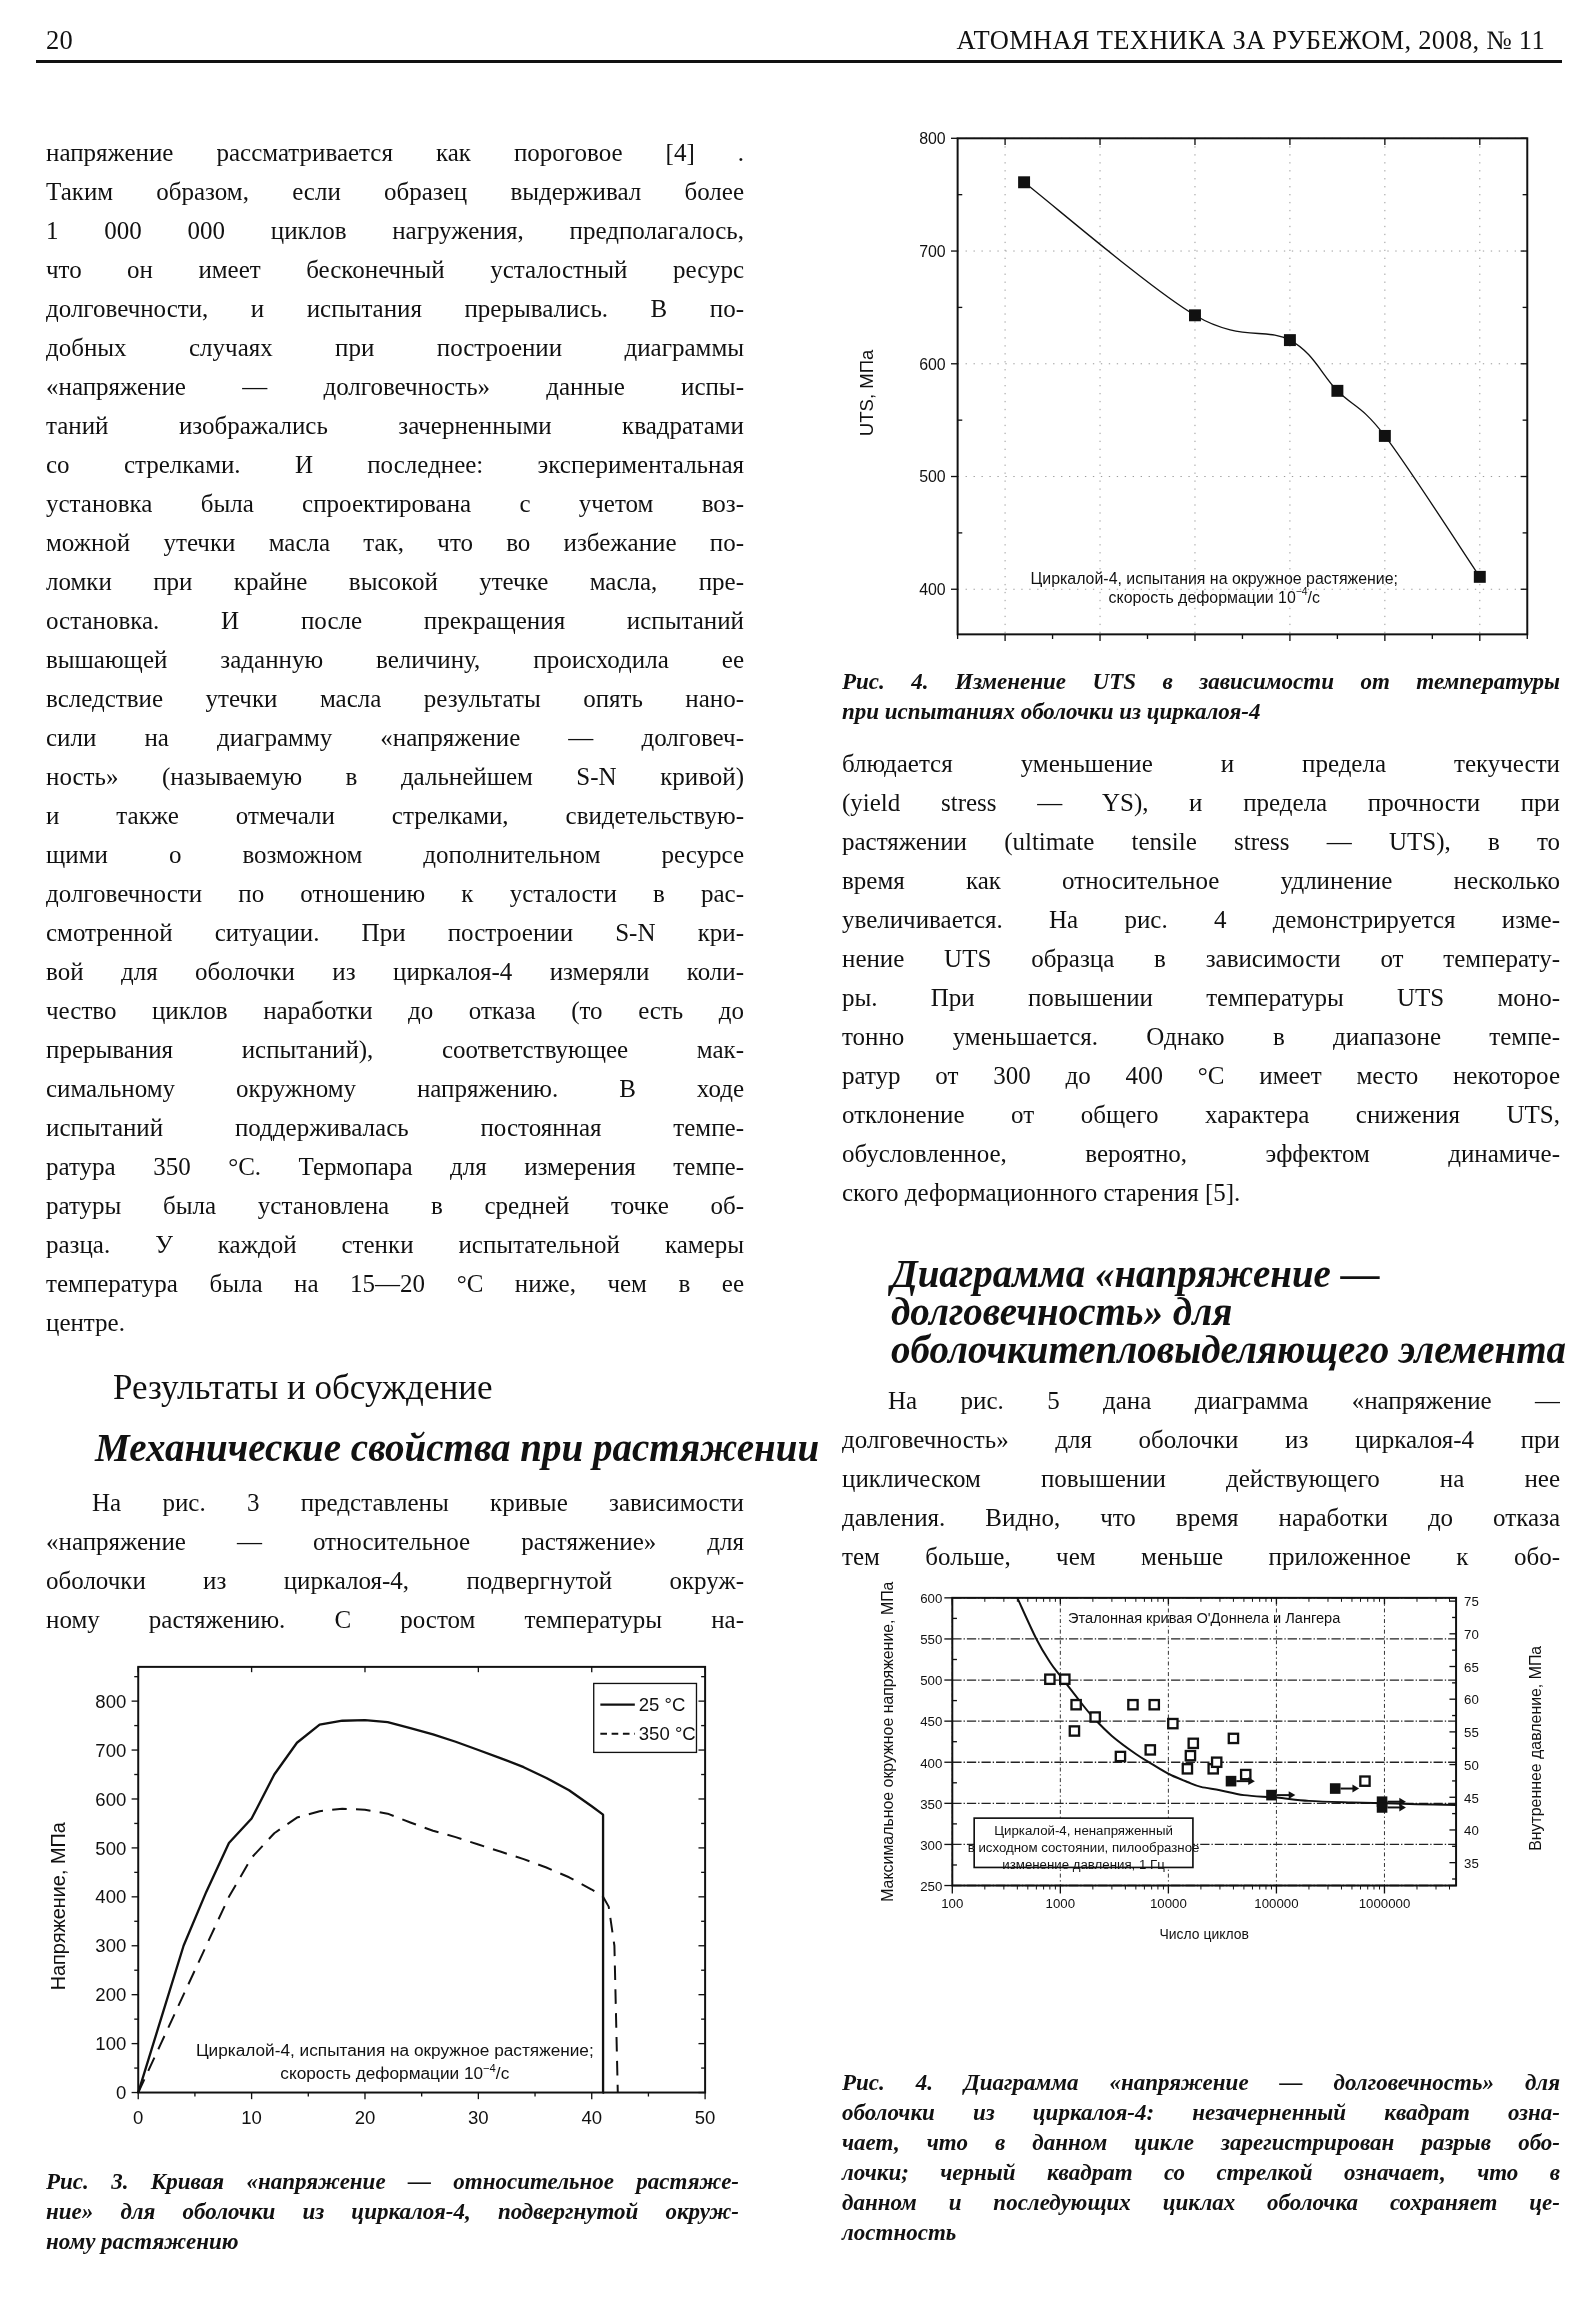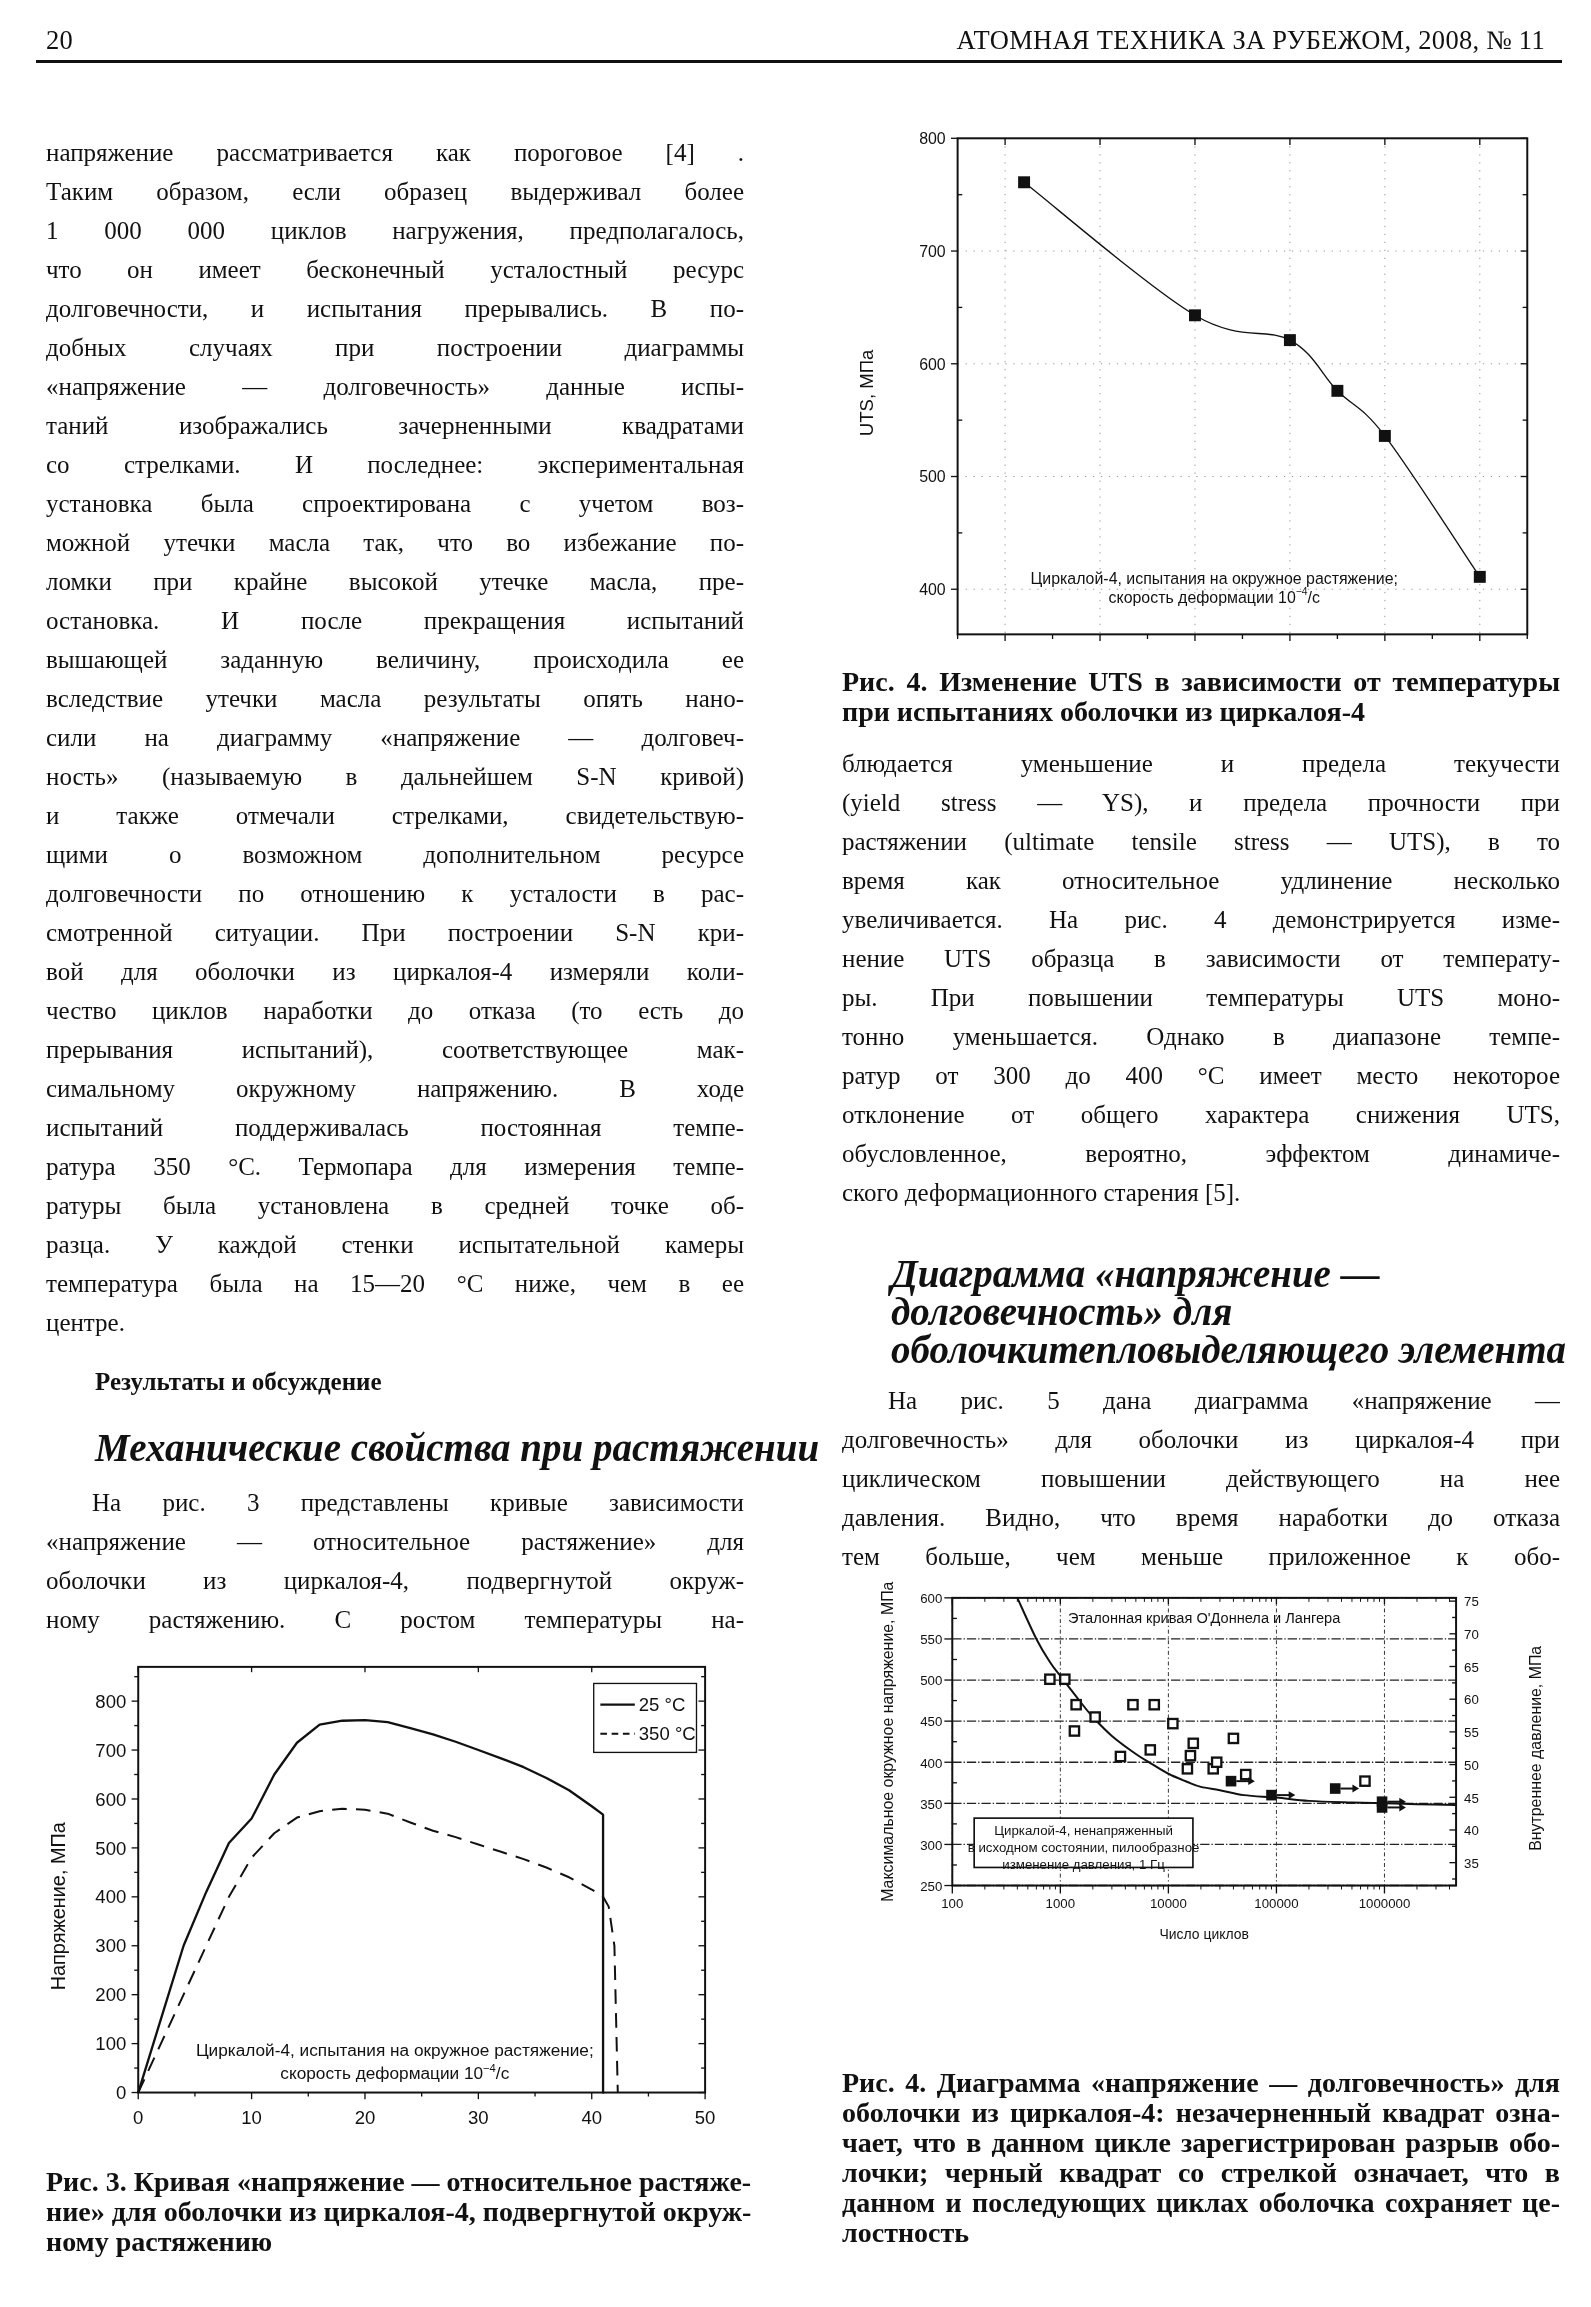--- a/index.html
+++ b/index.html
@@ -7,23 +7,23 @@
          font-family:"Liberation Serif", "DejaVu Serif", serif; }
   .abs { position:absolute; }
   .running-head { top:25px; left:46px; width:1499px; height:40px; font-size:26.5px; letter-spacing:0.3px; }
   .running-head .pg { position:absolute; left:0; top:0; }
   .running-head .jr { position:absolute; right:0; top:0; }
   .rule { top:60px; left:36px; width:1526px; height:3.3px; background:#111; }
   .col { font-size:25px; line-height:39px; text-align:justify; }
   .col .ln { display:block; text-align:justify; text-align-last:justify; white-space:nowrap; overflow:hidden; }
   .col .ln.last { text-align-last:left; }
   .col .ln.ind { text-indent:46px; }
-  .h-bold { font-weight:bold; font-size:25px; }
+  .h-bold { font-weight:normal; font-size:35px;margin-left:18px; }
   .h-ital { font-style:italic; font-weight:bold; font-size:39px; }
-  .caption { font-weight:bold; font-size:28px; line-height:30px; font-family:"Liberation Serif", serif; }
+  .caption { font-weight:bold; font-size:23px; line-height:30px; font-family:"Liberation Serif", serif;font-style:italic; }
   .caption .ln { display:block; text-align:justify; text-align-last:justify; white-space:nowrap; }
   .caption .ln.last { text-align-last:left; }
   svg text { font-family:"Liberation Sans", "DejaVu Sans", sans-serif; fill:#111; }
 </style>
 </head>
 <body>
 
 <div class="abs running-head">
   <span class="pg">20</span>
   <span class="jr">АТОМНАЯ ТЕХНИКА ЗА РУБЕЖОМ, 2008, № 11</span>

